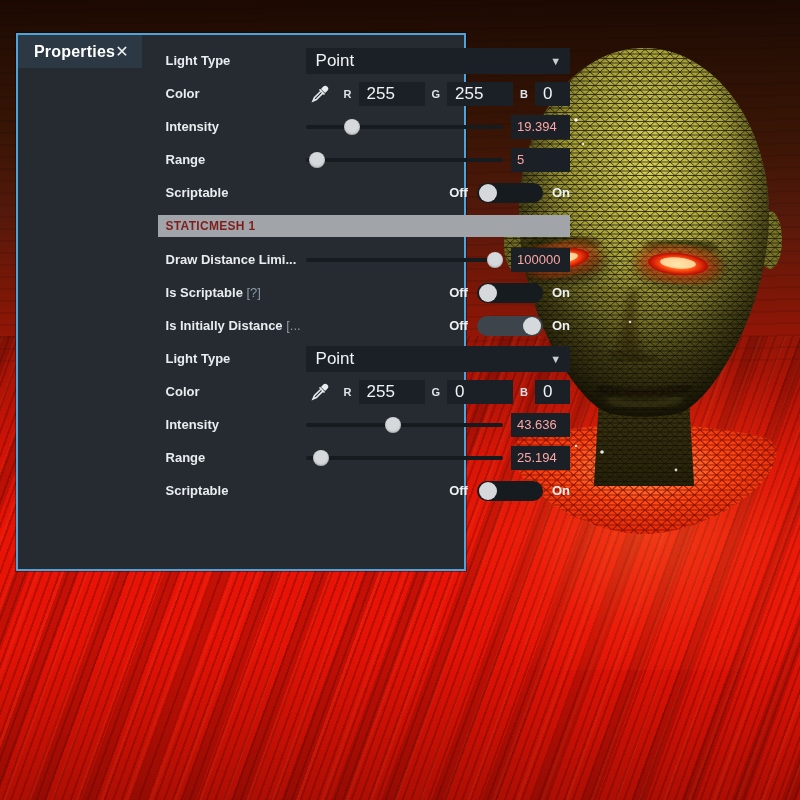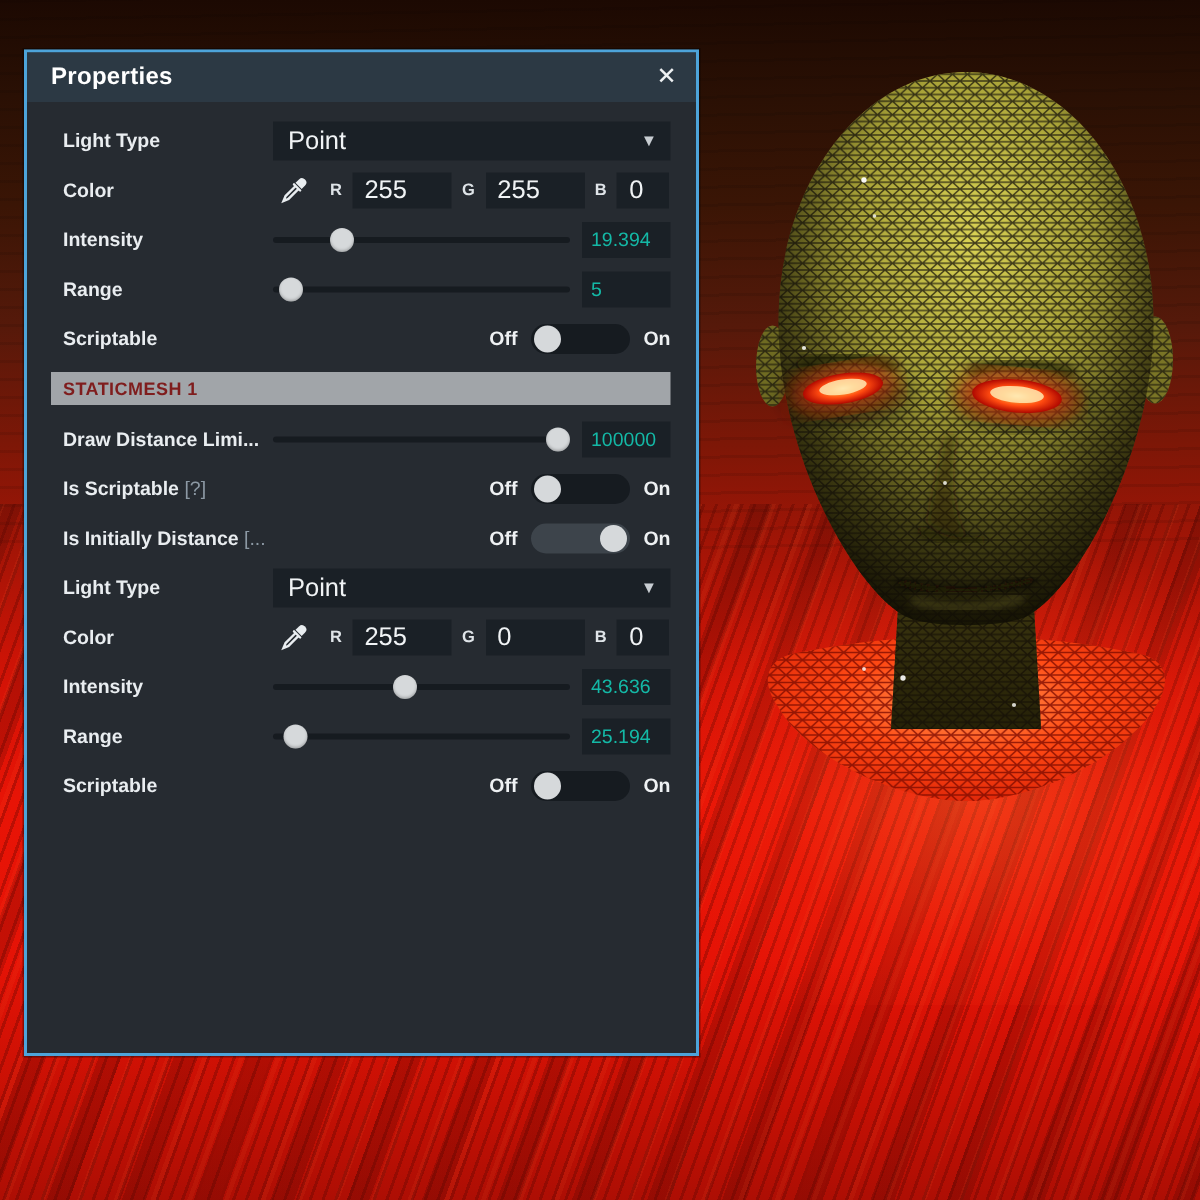--- a/index.html
+++ b/index.html
@@ -35,23 +35,23 @@
   .s-bust-mid  { stop-color:#ff4a14; }
   .s-bust-red  { stop-color:var(--bust-red); }
   .s-eye-core  { stop-color:var(--eye-core); }
   .s-eye-mid   { stop-color:#ff9030; }
   .s-eye-hot   { stop-color:var(--eye-glow); }
   .s-eye-out   { stop-color:#b00800; }
   .mesh-line   { stroke:var(--mesh-line); }
   .mesh-line-red { stroke:#7c0a00; }
 
   
-  .panel { position:absolute; left:16px; top:33px; width:450px; height:671px;
+  .panel { position:absolute; left:16px; top:33px; width:450px; height:538px;
     background:#262b31; border:2px solid var(--accent-blue);
-    display:flex; flex-direction:column; z-index:5;
+    display:flex; flex-direction:row; z-index:5;
     box-shadow:0 0 0 1px rgba(0,0,0,.35); }
   .titlebar { flex:none; height:33px; background:#2c3944; display:flex;
     align-items:center; padding:0 13px 0 16px; }
   .title { flex:1; color:#fff; font-size:16px; font-weight:bold; letter-spacing:.2px; }
   .close { color:#eef1f3; font-size:16px; line-height:1; cursor:pointer; }
   .content { flex:1; padding:9px 17px 0 16px; display:flex; flex-direction:column; }
 
   .row { flex:none; height:33px; display:flex; align-items:center; }
   .lbl { flex:none; width:148px; padding-left:8px; font-size:13px; font-weight:bold;
     color:#e9edf0; white-space:nowrap; overflow:hidden; }
@@ -71,21 +71,21 @@
   input.rgb.b-box { width:35px; }
 
   .slider { flex:1; position:relative; height:16px; margin-right:8px; cursor:pointer; }
   .track { position:absolute; left:0; right:0; top:6px; height:4px;
     background:#161b20; border-radius:2px; }
   .rail { position:absolute; left:0; right:16px; top:0; height:16px; }
   .thumb { position:absolute; top:0; width:16px; height:16px; border-radius:50%;
     background:#d6d9db; box-shadow:inset 0 -1px 2px rgba(0,0,0,.25); }
 
   input.valbox { flex:none; width:59px; height:24px; background:#1a2026; border:none;
-    outline:none; color:#14b8a6; font-size:13px; font-family:inherit; padding:0 3px 0 6px; }
+    outline:none; color:#fca5a5; font-size:13px; font-family:inherit; padding:0 3px 0 6px; }
 
   .toggle-wrap { flex:1; display:flex; align-items:center;
     justify-content:flex-end; gap:9px; }
   .offon { font-size:13px; font-weight:bold; color:#eef1f3; }
   .toggle { position:relative; width:66px; height:20px; border-radius:10px;
     background:#161b20; cursor:pointer; }
   .toggle.on { background:#3d444b; }
   .knob { position:absolute; top:1px; left:2px; width:18px; height:18px;
     border-radius:50%; background:#d6d9db; }
   .toggle.on .knob { left:46px; }

